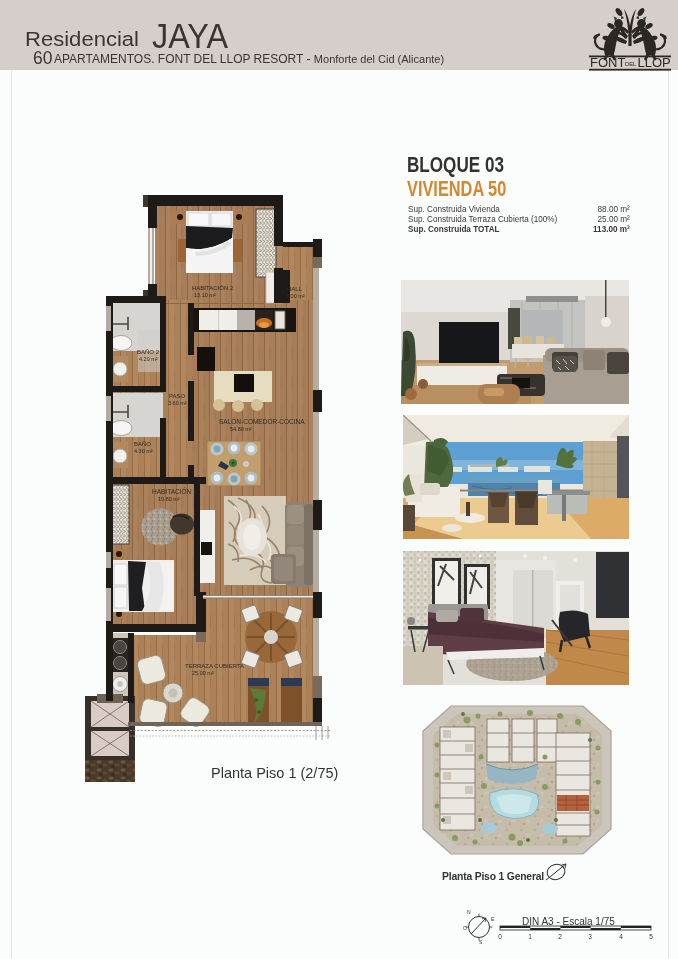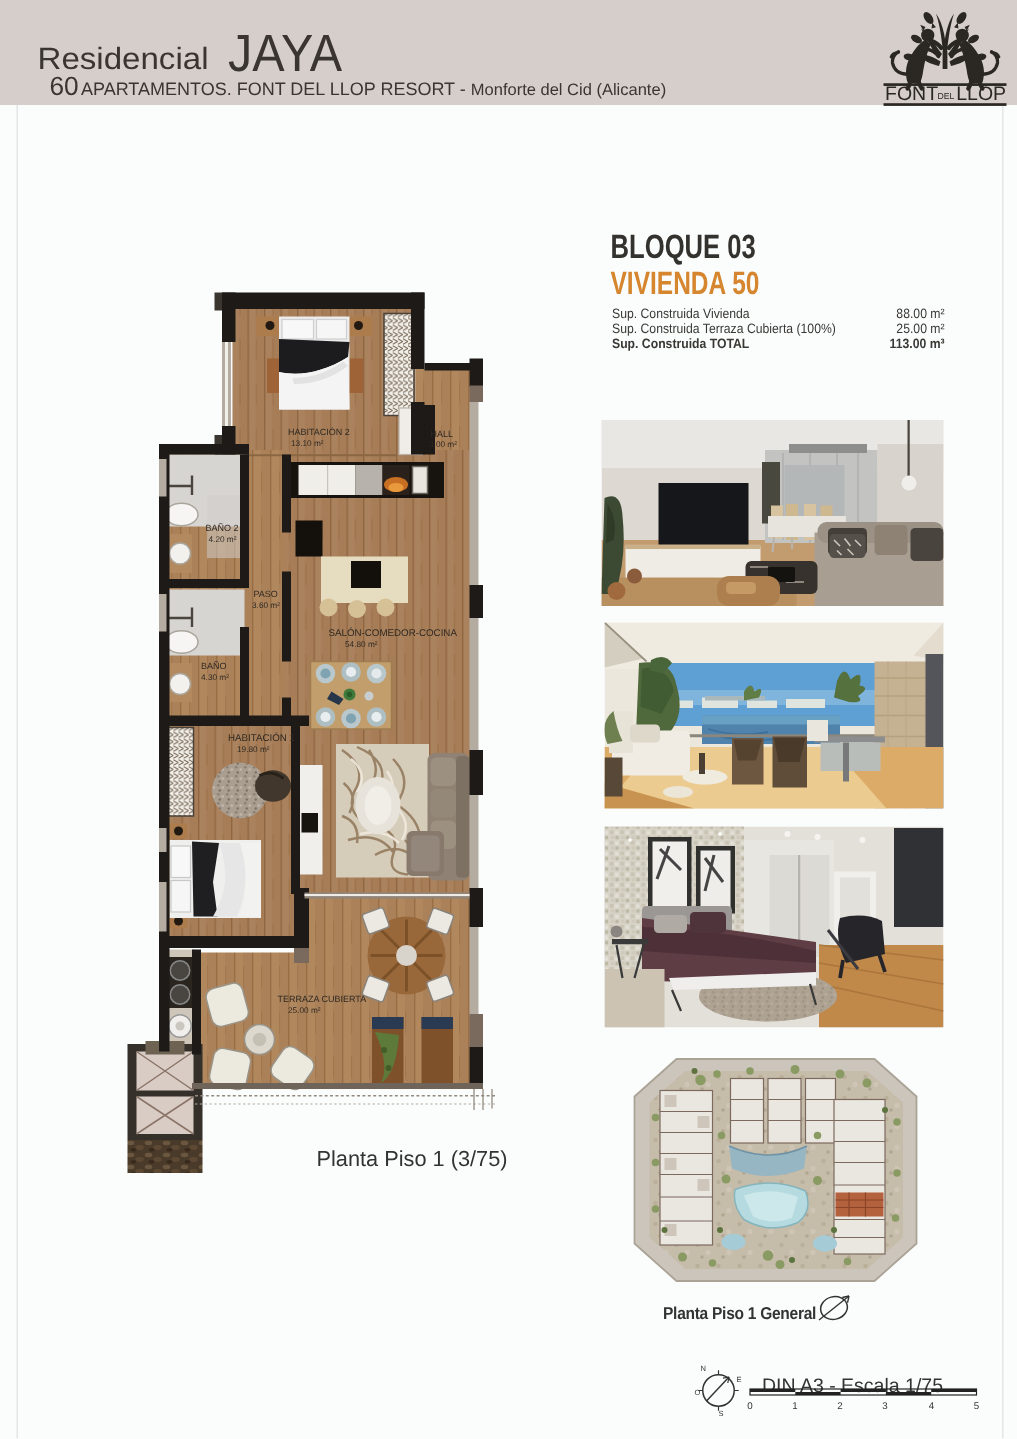--- a/index.html
+++ b/index.html
@@ -21,23 +21,23 @@
 <div class="abs" style="left:668px;top:70px;width:1px;height:889px;background:#e3e6e6"></div>
 
 <div class="abs" style="left:407px;top:152px;color:#34322f;font-size:22.5px;font-weight:bold;letter-spacing:0px;transform:scaleX(0.76);transform-origin:left top">BLOQUE 03</div>
 <div class="abs" style="left:407px;top:177px;color:#d5862e;font-size:21.5px;font-weight:bold;letter-spacing:0px;transform:scaleX(0.76);transform-origin:left top">VIVIENDA 50</div>
 <div class="abs" style="left:408px;top:204px;width:245px;color:#3a3835;font-size:9px;line-height:10px;transform:scaleX(0.905);transform-origin:left top">
   <div>Sup. Construida Vivienda <span style="float:right">88.00 m²</span></div>
   <div>Sup. Construida Terraza Cubierta (100%) <span style="float:right">25.00 m²</span></div>
   <div style="font-weight:bold">Sup. Construida TOTAL <span style="float:right">113.00 m³</span></div>
 </div>
 
-<div class="abs" style="left:211px;top:765px;color:#333;font-size:14.5px">Planta Piso 1 (3/75)</div>
+<div class="abs" style="left:211px;top:765px;color:#333;font-size:14.5px">Planta Piso 1 (2/75)</div>
 <div class="abs" style="left:442px;top:870px;color:#333;font-size:11.5px;font-weight:bold;letter-spacing:-0.2px;transform:scaleX(0.9);transform-origin:left top">Planta Piso 1 General</div>
-<div class="abs" style="left:508px;top:915.5px;color:#333;font-size:13px">DIN A3 - Escala 1/75</div>
+<div class="abs" style="left:522px;top:915.5px;color:#333;font-size:10px">DIN A3 - Escala 1/75</div>
 
 <svg class="abs" style="left:0;top:0" width="678" height="959" viewBox="0 0 678 959">
   <defs>
     <pattern id="mosaic" width="7" height="7" patternUnits="userSpaceOnUse">
       <rect width="7" height="7" fill="#d8d4c8"></rect>
       <rect x="0.5" y="0.5" width="2.6" height="2.6" fill="#c9c4b4"></rect>
       <rect x="4" y="1" width="2.4" height="2.4" fill="#e2dfd5"></rect>
       <rect x="1" y="4" width="2.4" height="2.4" fill="#cfcaba"></rect>
       <rect x="4.2" y="4.2" width="2.3" height="2.3" fill="#bdb8a6"></rect>
     </pattern>

